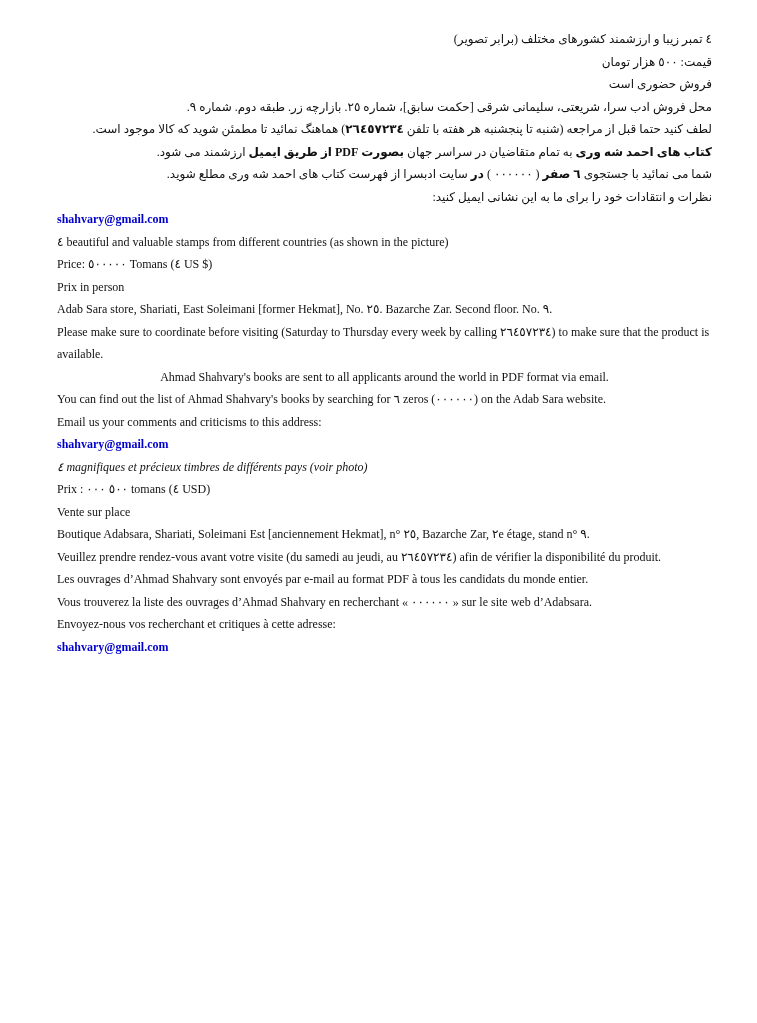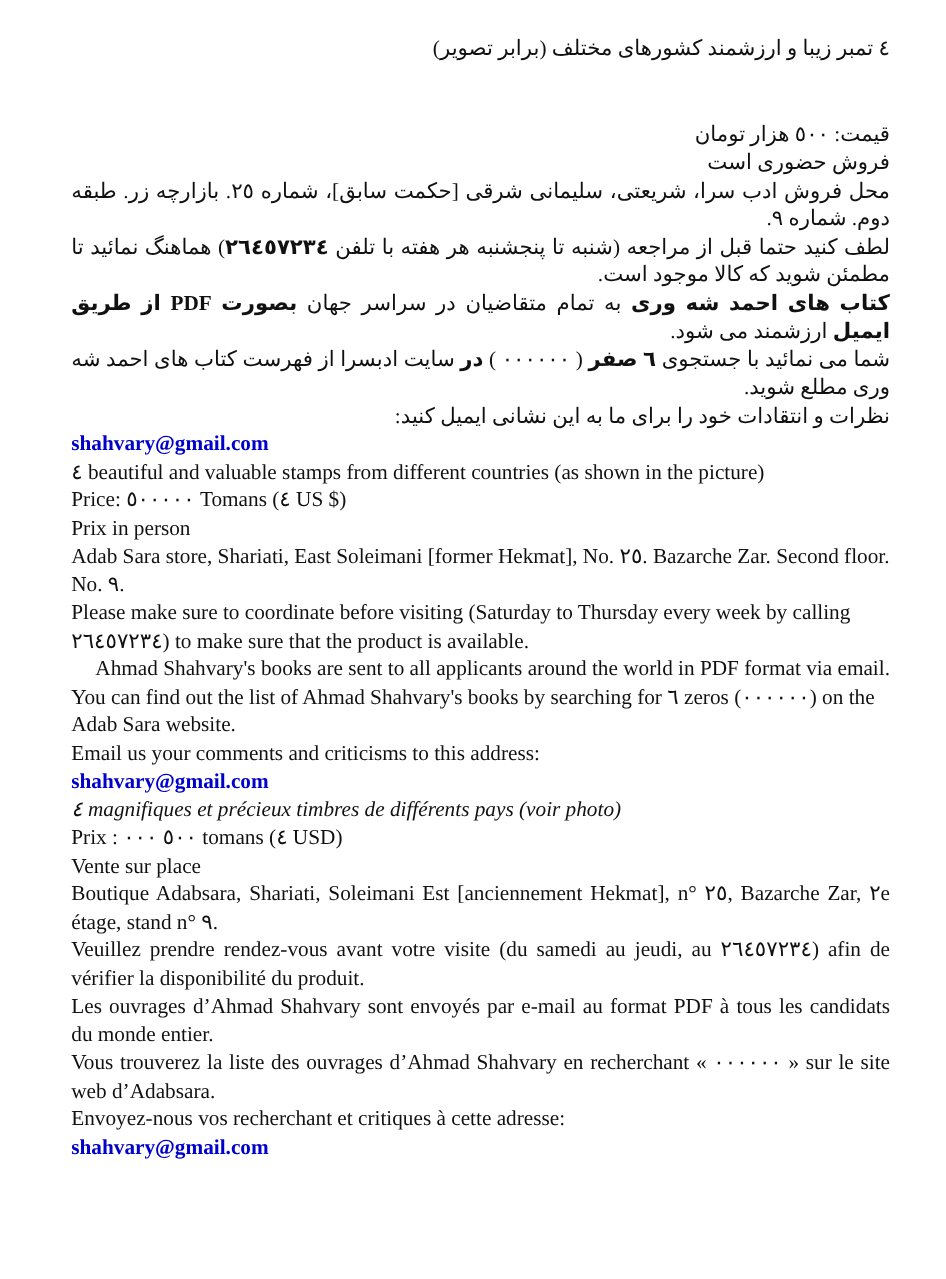--- a/index.html
+++ b/index.html
@@ -8,21 +8,21 @@
     background: #ffffff;
   }
   .page {
     width: 757px;
     height: 1023px;
     box-sizing: border-box;
     background: #ffffff;
     padding: 28px 45px 0 57px;
     overflow: hidden;
     font-family: "Liberation Serif", "DejaVu Sans", serif;
-    font-size: 17px;
+    font-size: 12px;
     line-height: 22.5px;
     color: #111111;
   }
   .para {
     margin: 0;
     padding: 0;
   }
   .para[dir="rtl"] { unicode-bidi: embed; }
   .bold { font-weight: bold; }
   a.email-link {
@@ -31,34 +31,34 @@
     text-decoration: none;
     cursor: pointer;
   }
 </style>
 </head>
 <body>
 
 <div class="page">
   <div>
       <p class="para" dir="rtl" style="text-align: justify;"><span>٤ تمبر زیبا و ارزشمند کشورهای مختلف (برابر تصویر)</span></p>
-      <p class="para" dir="rtl" style="text-align: justify; margin-top: 46px;"><span>قیمت: ٥٠٠ هزار تومان</span></p>
+      <p class="para" dir="rtl" style="text-align: justify;"><span>قیمت: ٥٠٠ هزار تومان</span></p>
       <p class="para" dir="rtl" style="text-align: justify;"><span>فروش حضوری است</span></p>
       <p class="para" dir="rtl" style="text-align: justify;"><span>محل فروش ادب سرا، شریعتی، سلیمانی شرقی [حکمت سابق]، شماره ٢٥. بازارچه زر. طبقه دوم. شماره ٩.</span></p>
       <p class="para" dir="rtl" style="text-align: justify;"><span>لطف کنید حتما قبل از مراجعه (شنبه تا پنجشنبه هر هفته با تلفن </span><span class="bold">٢٦٤٥٧٢٣٤</span><span>) هماهنگ نمائید تا مطمئن شوید که کالا موجود است.</span></p>
       <p class="para" dir="rtl" style="text-align: justify;"><span class="bold">کتاب های احمد شه وری</span><span> به تمام متقاضیان در سراسر جهان </span><span class="bold">بصورت PDF  از طریق ایمیل</span><span> ارزشمند می شود.</span></p>
       <p class="para" dir="rtl" style="text-align: justify;"><span>شما می نمائید با جستجوی </span><span class="bold">٦ صفر</span><span> ( ٠٠٠٠٠٠ ) </span><span class="bold">در</span><span> سایت ادبسرا از فهرست کتاب های احمد شه وری مطلع شوید.</span></p>
       <p class="para" dir="rtl" style="text-align: justify;"><span>نظرات و انتقادات خود را برای ما به این نشانی ایمیل کنید:</span></p>
       <p class="para" dir="ltr" style="text-align: left;"><a class="email-link" href="#" style="color: rgb(0, 0, 204);">shahvary@gmail.com</a></p>
       <p class="para" dir="ltr" style="text-align: left;"><span>٤ beautiful and valuable stamps from different countries (as shown in the picture)</span></p>
       <p class="para" dir="ltr" style="text-align: left;"><span>Price: ٥٠٠٠٠٠ Tomans (٤ US $)</span></p>
       <p class="para" dir="ltr" style="text-align: left;"><span>Prix in person</span></p>
       <p class="para" dir="ltr" style="text-align: left;"><span>Adab Sara store, Shariati, East Soleimani [former Hekmat], No. ٢٥. Bazarche Zar. Second floor. No. ٩.</span></p>
       <p class="para" dir="ltr" style="text-align: left;"><span>Please make sure to coordinate before visiting (Saturday to Thursday every week by calling ٢٦٤٥٧٢٣٤) to make sure that the product is available.</span></p>
-      <p class="para" dir="ltr" style="text-align: right;"><span>Ahmad Shahvary's books are sent to all applicants around the world in PDF format via email.</span></p>
+      <p class="para" dir="ltr" style="text-align: center;"><span>Ahmad Shahvary's books are sent to all applicants around the world in PDF format via email.</span></p>
       <p class="para" dir="ltr" style="text-align: left;"><span>You can find out the list of Ahmad Shahvary's books by searching for ٦ zeros (٠٠٠٠٠٠) on the Adab Sara website.</span></p>
       <p class="para" dir="ltr" style="text-align: left;"><span>Email us your comments and criticisms to this address:</span></p>
       <p class="para" dir="ltr" style="text-align: left;"><a class="email-link" href="#" style="color: rgb(0, 0, 204);">shahvary@gmail.com</a></p>
       <p class="para" dir="ltr" style="text-align: left; font-style: italic;"><span>٤ magnifiques et précieux timbres de différents pays (voir photo)</span></p>
       <p class="para" dir="ltr" style="text-align: left;"><span>Prix : ٥٠٠ ٠٠٠ tomans (٤ USD)</span></p>
       <p class="para" dir="ltr" style="text-align: left;"><span>Vente sur place</span></p>
       <p class="para" dir="ltr" style="text-align: justify;"><span>Boutique Adabsara, Shariati, Soleimani Est [anciennement Hekmat], n° ٢٥, Bazarche Zar, ٢e étage, stand n° ٩.</span></p>
       <p class="para" dir="ltr" style="text-align: justify;"><span>Veuillez prendre rendez-vous avant votre visite (du samedi au jeudi, au ٢٦٤٥٧٢٣٤) afin de vérifier la disponibilité du produit.</span></p>
       <p class="para" dir="ltr" style="text-align: justify;"><span>Les ouvrages d’Ahmad Shahvary sont envoyés par e-mail au format PDF à tous les candidats du monde entier.</span></p>
       <p class="para" dir="ltr" style="text-align: justify;"><span>Vous trouverez la liste des ouvrages d’Ahmad Shahvary en recherchant « ٠٠٠٠٠٠ » sur le site web d’Adabsara.</span></p>

